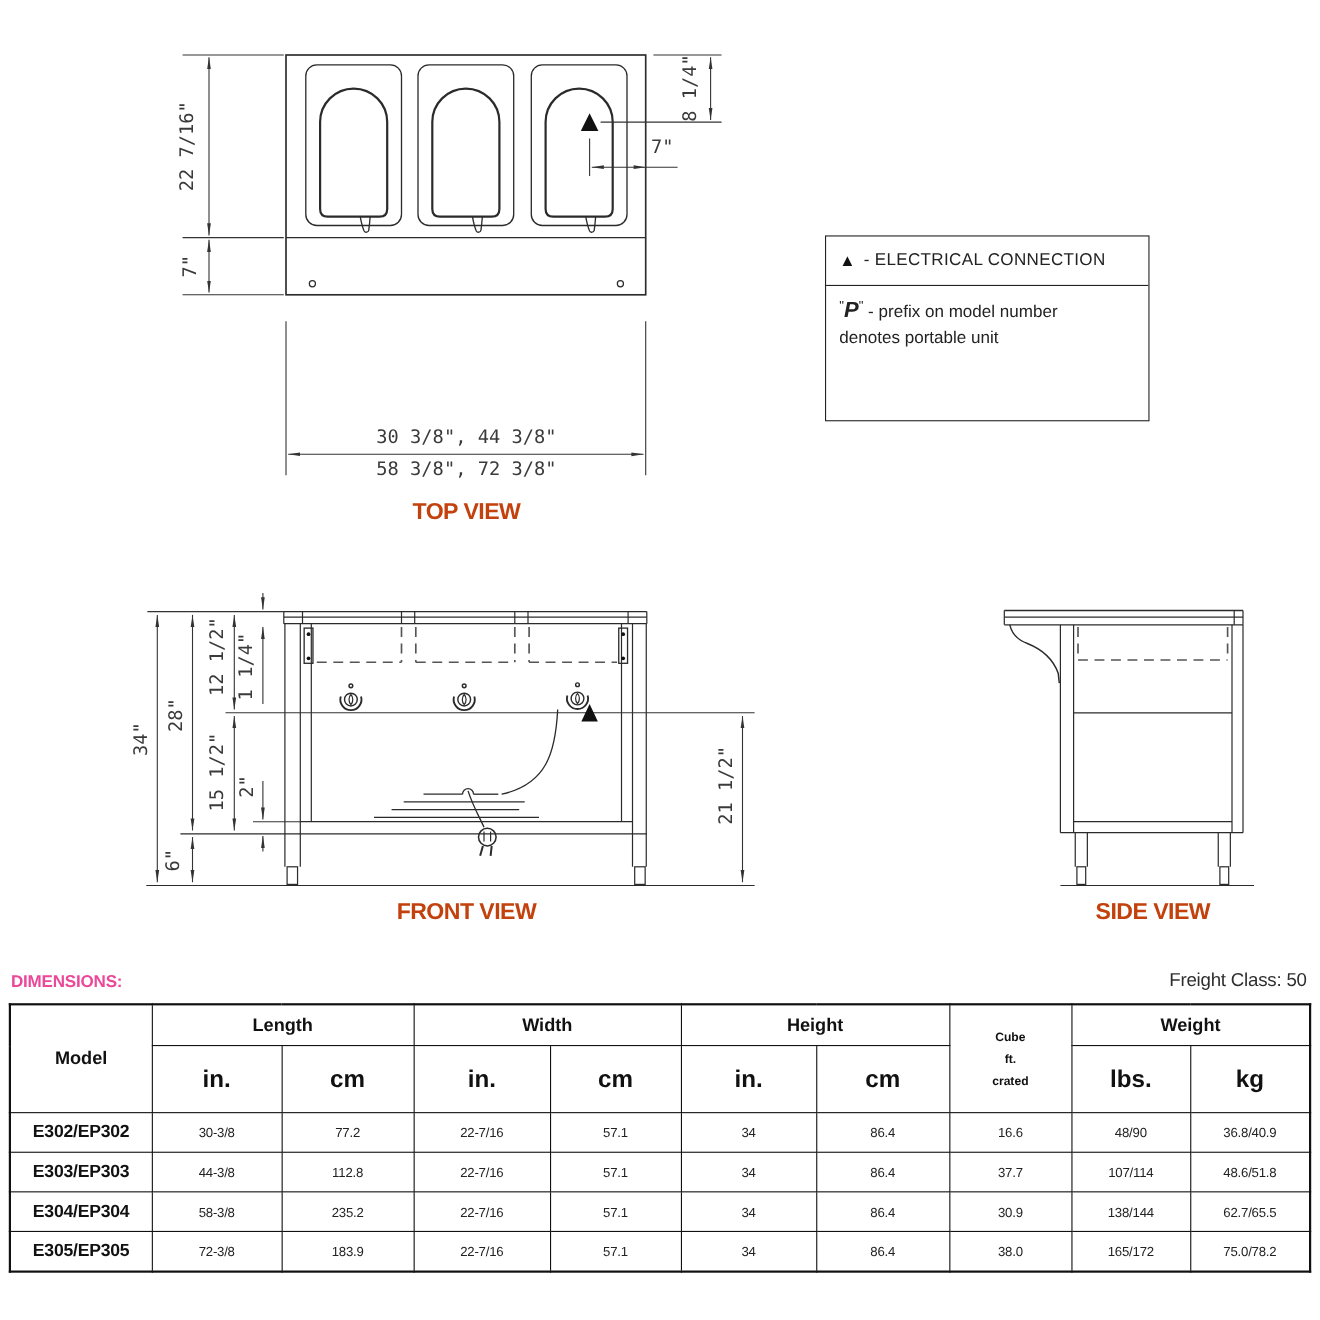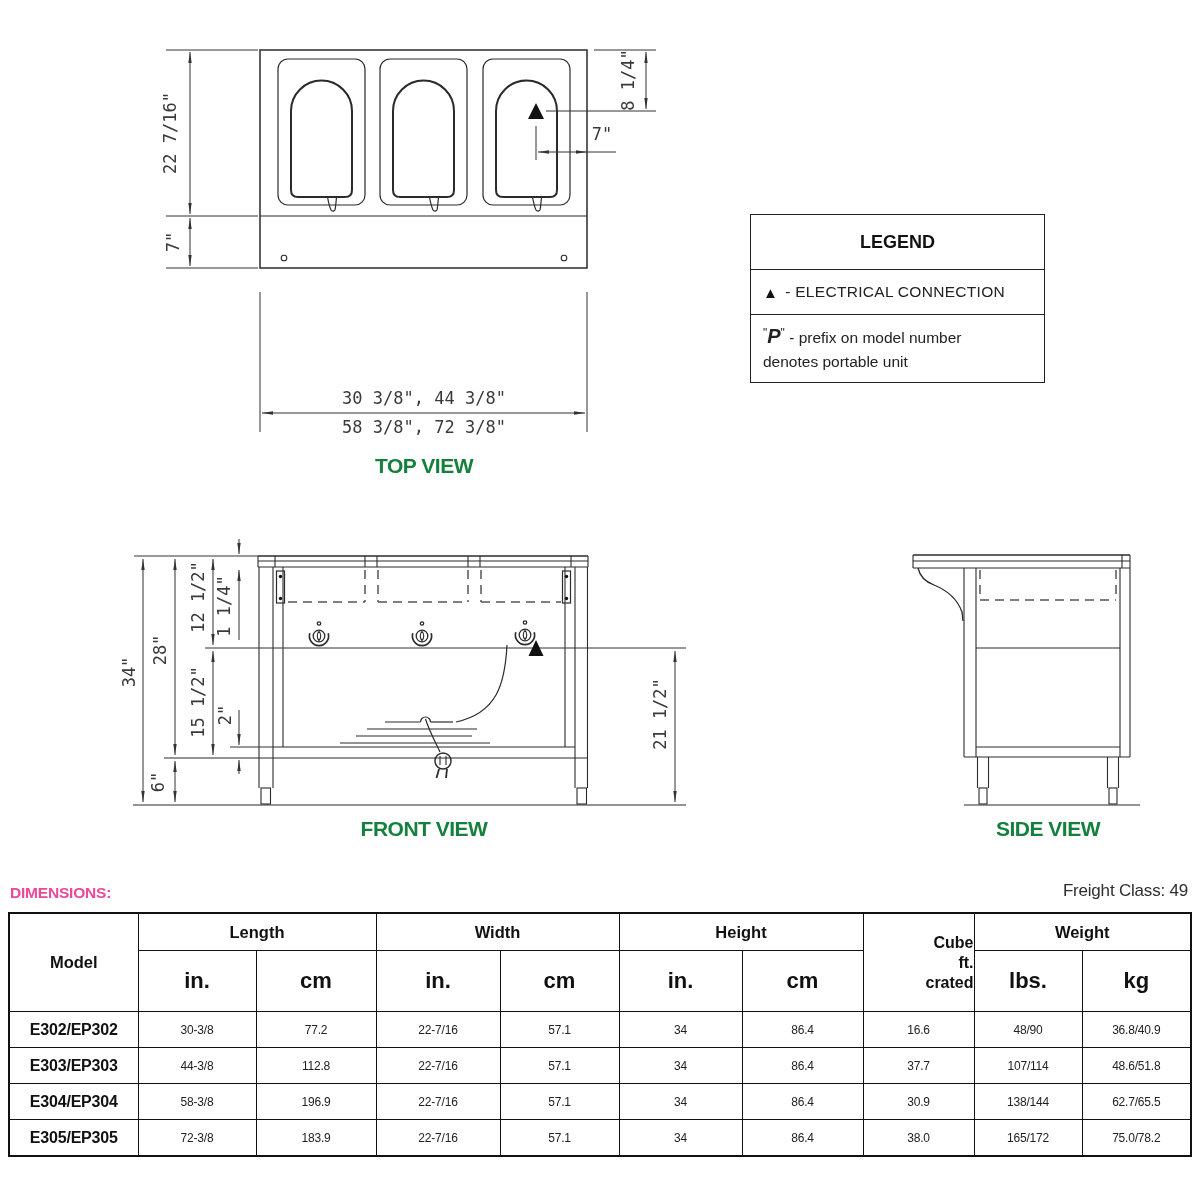--- a/index.html
+++ b/index.html
@@ -3,21 +3,21 @@
 <meta charset="utf-8">
 <style>
   html,body{margin:0;padding:0;background:#fff;}
   #sheet{position:relative;width:1200px;height:1200px;background:#fff;overflow:hidden;
          font-family:"Liberation Sans",sans-serif;color:#111;}
   svg{position:absolute;overflow:visible;}
   .dim-text{position:absolute;font-family:"DejaVu Sans Mono",monospace;font-size:17px;
             color:#3a3a3a;white-space:nowrap;transform:translate(-50%,-50%);}
   .rot{transform:translate(-50%,-50%) rotate(-90deg);}
   .view-label{position:absolute;font-family:"Liberation Sans",sans-serif;font-weight:700;
-              font-size:21px;letter-spacing:-0.5px;color:#15803d;white-space:nowrap;
+              font-size:21px;letter-spacing:-0.5px;color:#c2410c;white-space:nowrap;
               transform:translate(-50%,-50%);}
   
   .legend{position:absolute;left:750px;top:214px;width:295px;height:169px;
           border:1.7px solid #222;box-sizing:border-box;background:#fff;}
   .legend-title{height:54px;border-bottom:1.6px solid #222;display:flex;align-items:center;
                 justify-content:center;font-weight:700;font-size:18px;letter-spacing:0;}
   .legend-row1{height:45px;border-bottom:1.6px solid #222;display:flex;align-items:center;
                padding:0 12px;font-size:15.5px;color:#222;letter-spacing:0.3px;box-sizing:border-box;}
   .legend-row1 .sym{font-size:15px;margin-right:7px;color:#111;}
   .legend-row2{padding:6px 12px 0 12px;font-size:15.5px;color:#222;line-height:24px;}
@@ -29,21 +29,21 @@
   .freight{position:absolute;right:12px;top:881px;font-size:17px;font-weight:400;
            color:#2e2e2e;letter-spacing:-0.2px;}
   
   table.dims{position:absolute;left:8px;top:912px;width:1182px;border-collapse:collapse;
              table-layout:fixed;border:2px solid #111;}
   table.dims th,table.dims td{border:1.5px solid #111;text-align:center;vertical-align:middle;
              padding:0;overflow:hidden;}
   table.dims .h1 th{height:36px;font-size:16.5px;font-weight:700;}
   table.dims .h2 th{height:60px;font-size:22px;font-weight:700;}
   table.dims th.model{font-size:16.5px;}
-  table.dims th.cube{font-size:16px;white-space:pre-line;line-height:20px;text-align:right;}
+  table.dims th.cube{font-size:11px;white-space:pre-line;line-height:20px;}
   table.dims td{height:35px;font-size:12px;font-weight:400;color:#222;letter-spacing:-0.2px;}
   table.dims td.model{font-weight:700;font-size:16px;color:#111;}
 </style>
 </head>
 <body>
 
 <div id="sheet">
 
   <svg width="0" height="0" aria-hidden="true">
     <defs>
@@ -105,21 +105,20 @@
 
   <div class="dim-text rot" style="left:170px;top:133px">22 7/16"</div>
   <div class="dim-text rot" style="left:173px;top:242px">7"</div>
   <div class="dim-text rot" style="left:628px;top:80px">8 1/4"</div>
   <div class="dim-text" style="left:602px;top:134px">7"</div>
   <div class="dim-text" style="left:424px;top:398px">30 3/8",  44 3/8"</div>
   <div class="dim-text" style="left:424px;top:427px">58 3/8",  72 3/8"</div>
   <div class="view-label" style="left:424px;top:466px">TOP VIEW</div>
 
   <div class="legend">
-    <div class="legend-title">LEGEND</div>
     <div class="legend-row1">
       <span class="sym">▲</span>
       <span>- ELECTRICAL CONNECTION</span>
     </div>
     <div class="legend-row2">
       <span class="q">"</span><span class="p">P</span><span class="q">"</span><span> - prefix on model number</span><br>
       <span>denotes portable unit</span>
     </div>
   </div>
 
@@ -268,21 +267,21 @@
         <line x1="1118.5" y1="757" x2="1118.5" y2="788"></line>
         <rect x="979" y="788" width="8" height="16"></rect>
         <rect x="1109" y="788" width="8" height="16"></rect>
       </g>
       <line x1="964" y1="805" x2="1140" y2="805"></line>
     </g>
   </svg>
   <div class="view-label" style="left:1048px;top:829px">SIDE VIEW</div>
 
   <div class="sec-label">DIMENSIONS:</div>
-  <div class="freight">Freight Class: 49</div>
+  <div class="freight">Freight Class: 50</div>
 
   <table class="dims">
     <colgroup>
       <col style="width:129px">
         <col style="width:118px">
         <col style="width:120px">
       <col style="width:124px">
         <col style="width:119px">
         <col style="width:123px">
       <col style="width:121px">
@@ -331,21 +330,21 @@
       <td>57.1</td>
       <td>34</td>
       <td>86.4</td>
       <td>37.7</td>
       <td>107/114</td>
       <td>48.6/51.8</td>
     </tr>
     <tr>
       <td class="model">E304/EP304</td>
       <td>58-3/8</td>
-      <td>196.9</td>
+      <td>235.2</td>
       <td>22-7/16</td>
       <td>57.1</td>
       <td>34</td>
       <td>86.4</td>
       <td>30.9</td>
       <td>138/144</td>
       <td>62.7/65.5</td>
     </tr>
     <tr>
       <td class="model">E305/EP305</td>

